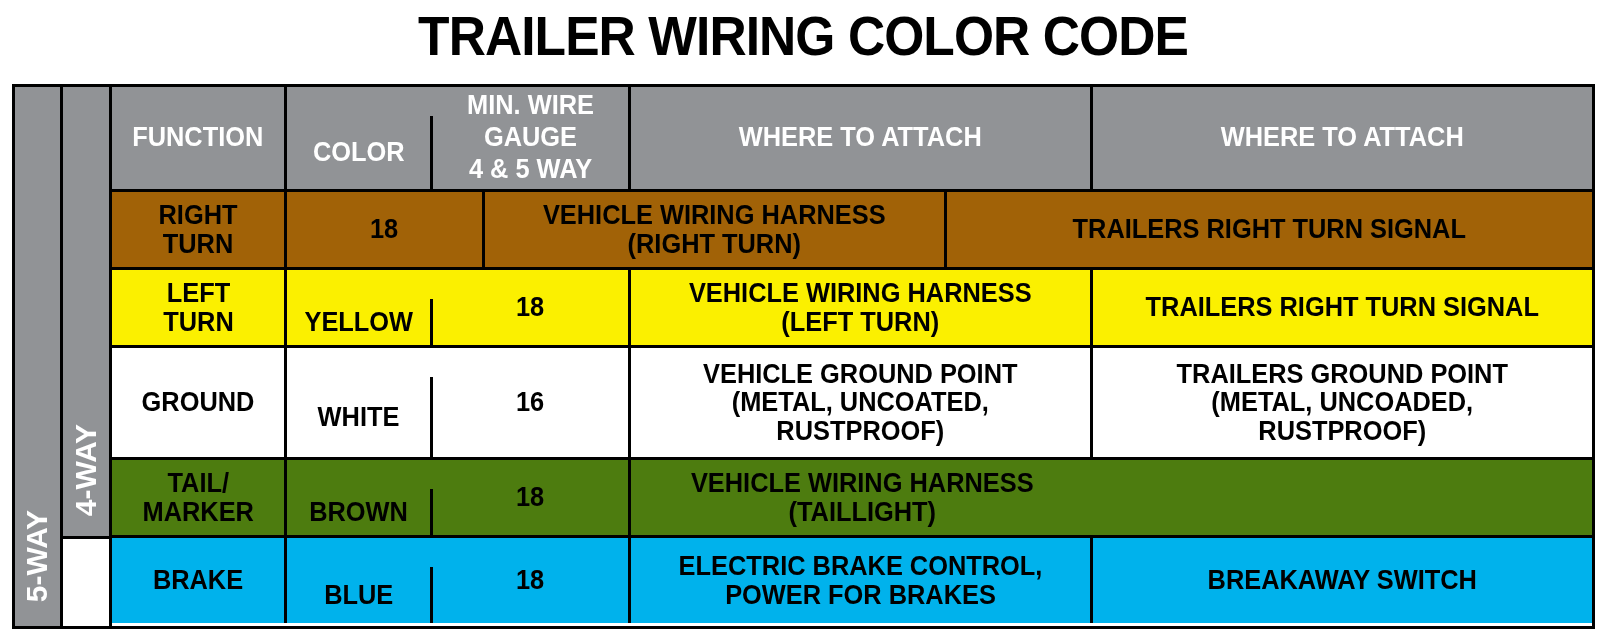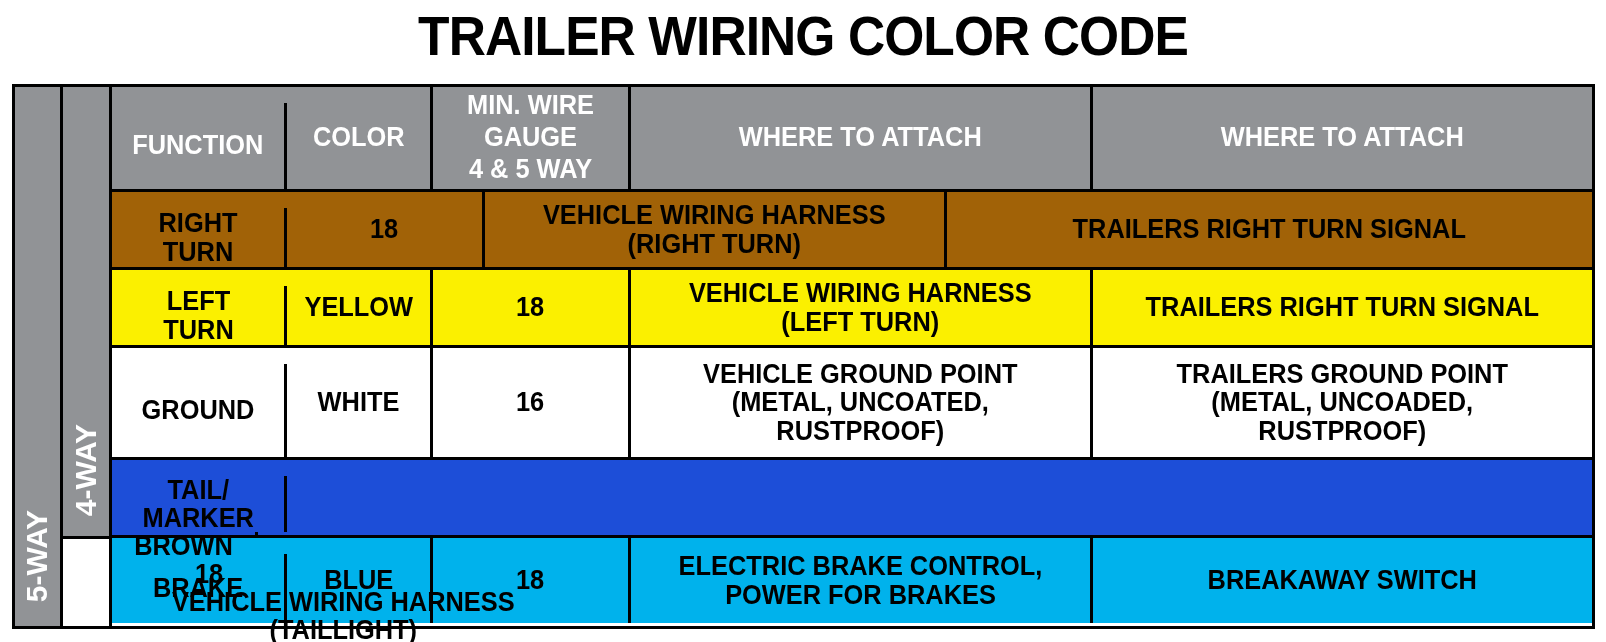--- a/index.html
+++ b/index.html
@@ -153,43 +153,43 @@
     font-family: Liberation Sans, sans-serif;
     font-weight: bold;
     color: #000000;
     padding: 0 4px;
     line-height: 1.04;
   }
   .cell:last-child {
     border-right: none;
   }
 
-  .c-function { width: 175px; font-size: 27px; margin-top: 16px; }
-  .c-color    { width: 146px; font-size: 27px; }
+  .c-function { width: 175px; font-size: 27px; }
+  .c-color    { width: 146px; font-size: 27px; margin-top: 29px; }
   .c-gauge    { width: 198px; font-size: 27px; }
   .c-attach1  { width: 462px; font-size: 27px; }
   .c-attach2  { flex: 1 1 auto; font-size: 27px; }
 
   .row.header .cell {
     color: #ffffff;
     font-size: 27px;
     line-height: 1.18;
   }
 
   .txt {
     display: block;
     white-space: pre-line;
     transform: scaleX(0.94);
   }
 
   
   .bg-green  { background: #a16207; }
   .bg-yellow { background: #fbf000; }
   .bg-white  { background: #ffffff; }
-  .bg-brown  { background: #1d4ed8; flex-direction: column; }
+  .bg-brown  { background: #4d7c0f; }
   .bg-blue   { background: #00b2ec; }
 </style>
 </head>
 <body>
 
 <div class="page">
 
   <div class="title">TRAILER WIRING COLOR CODE</div>
 
   <div class="table-wrap">

